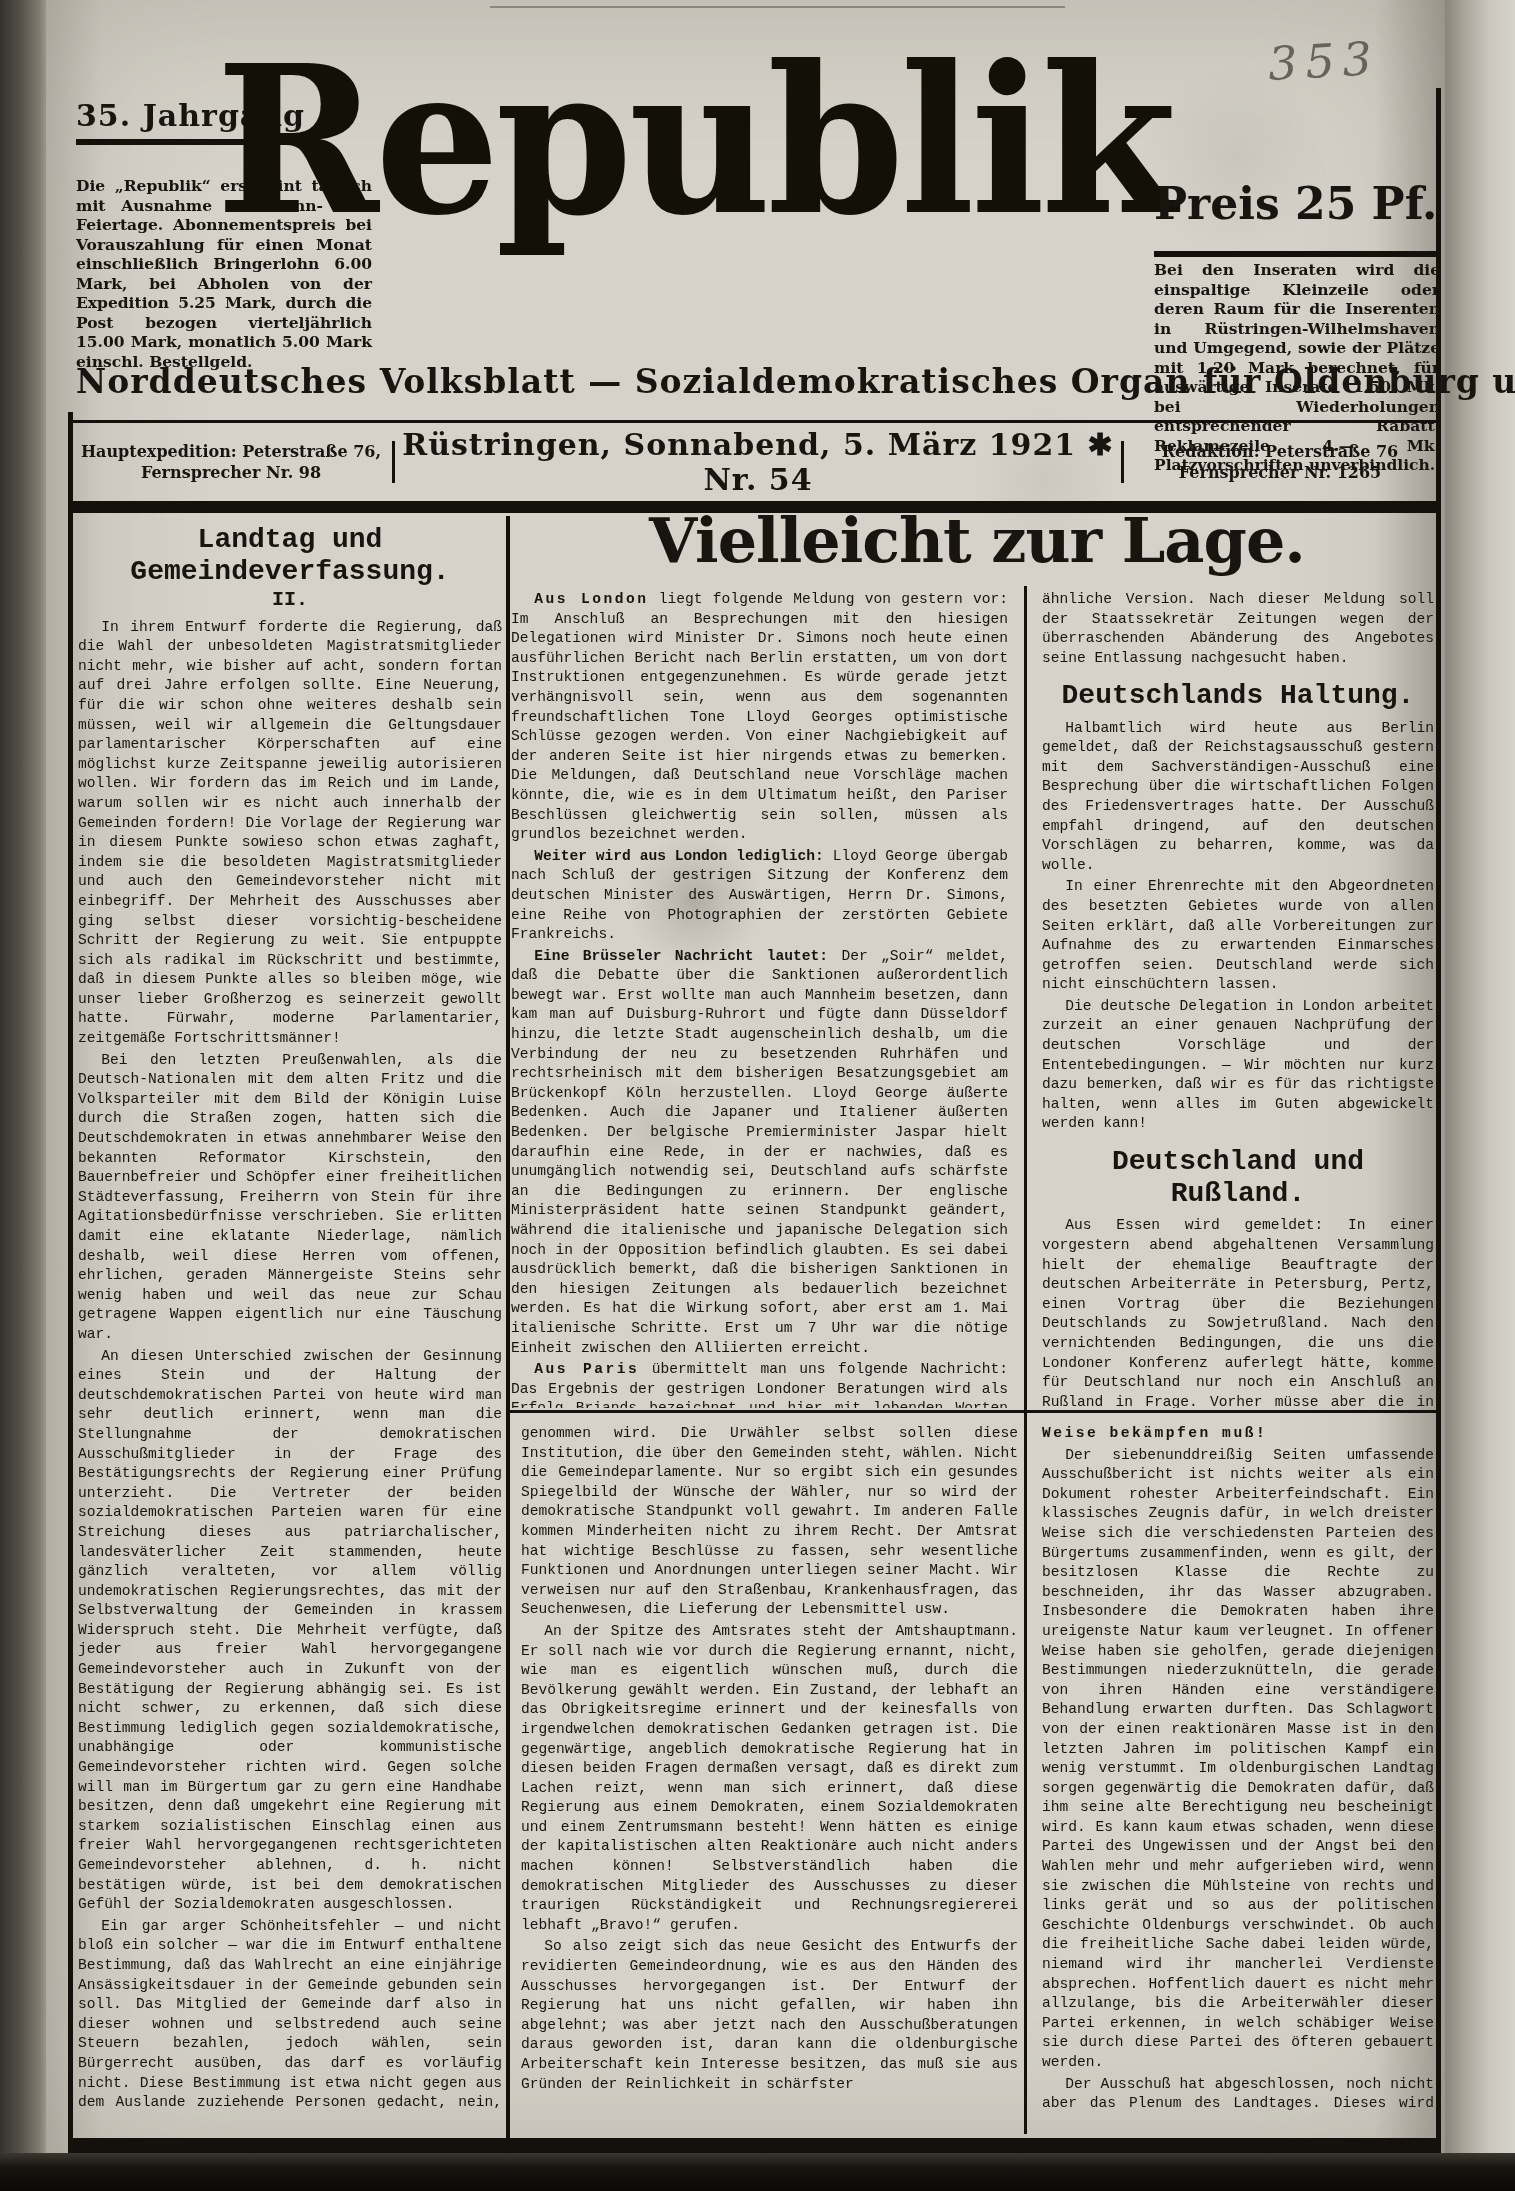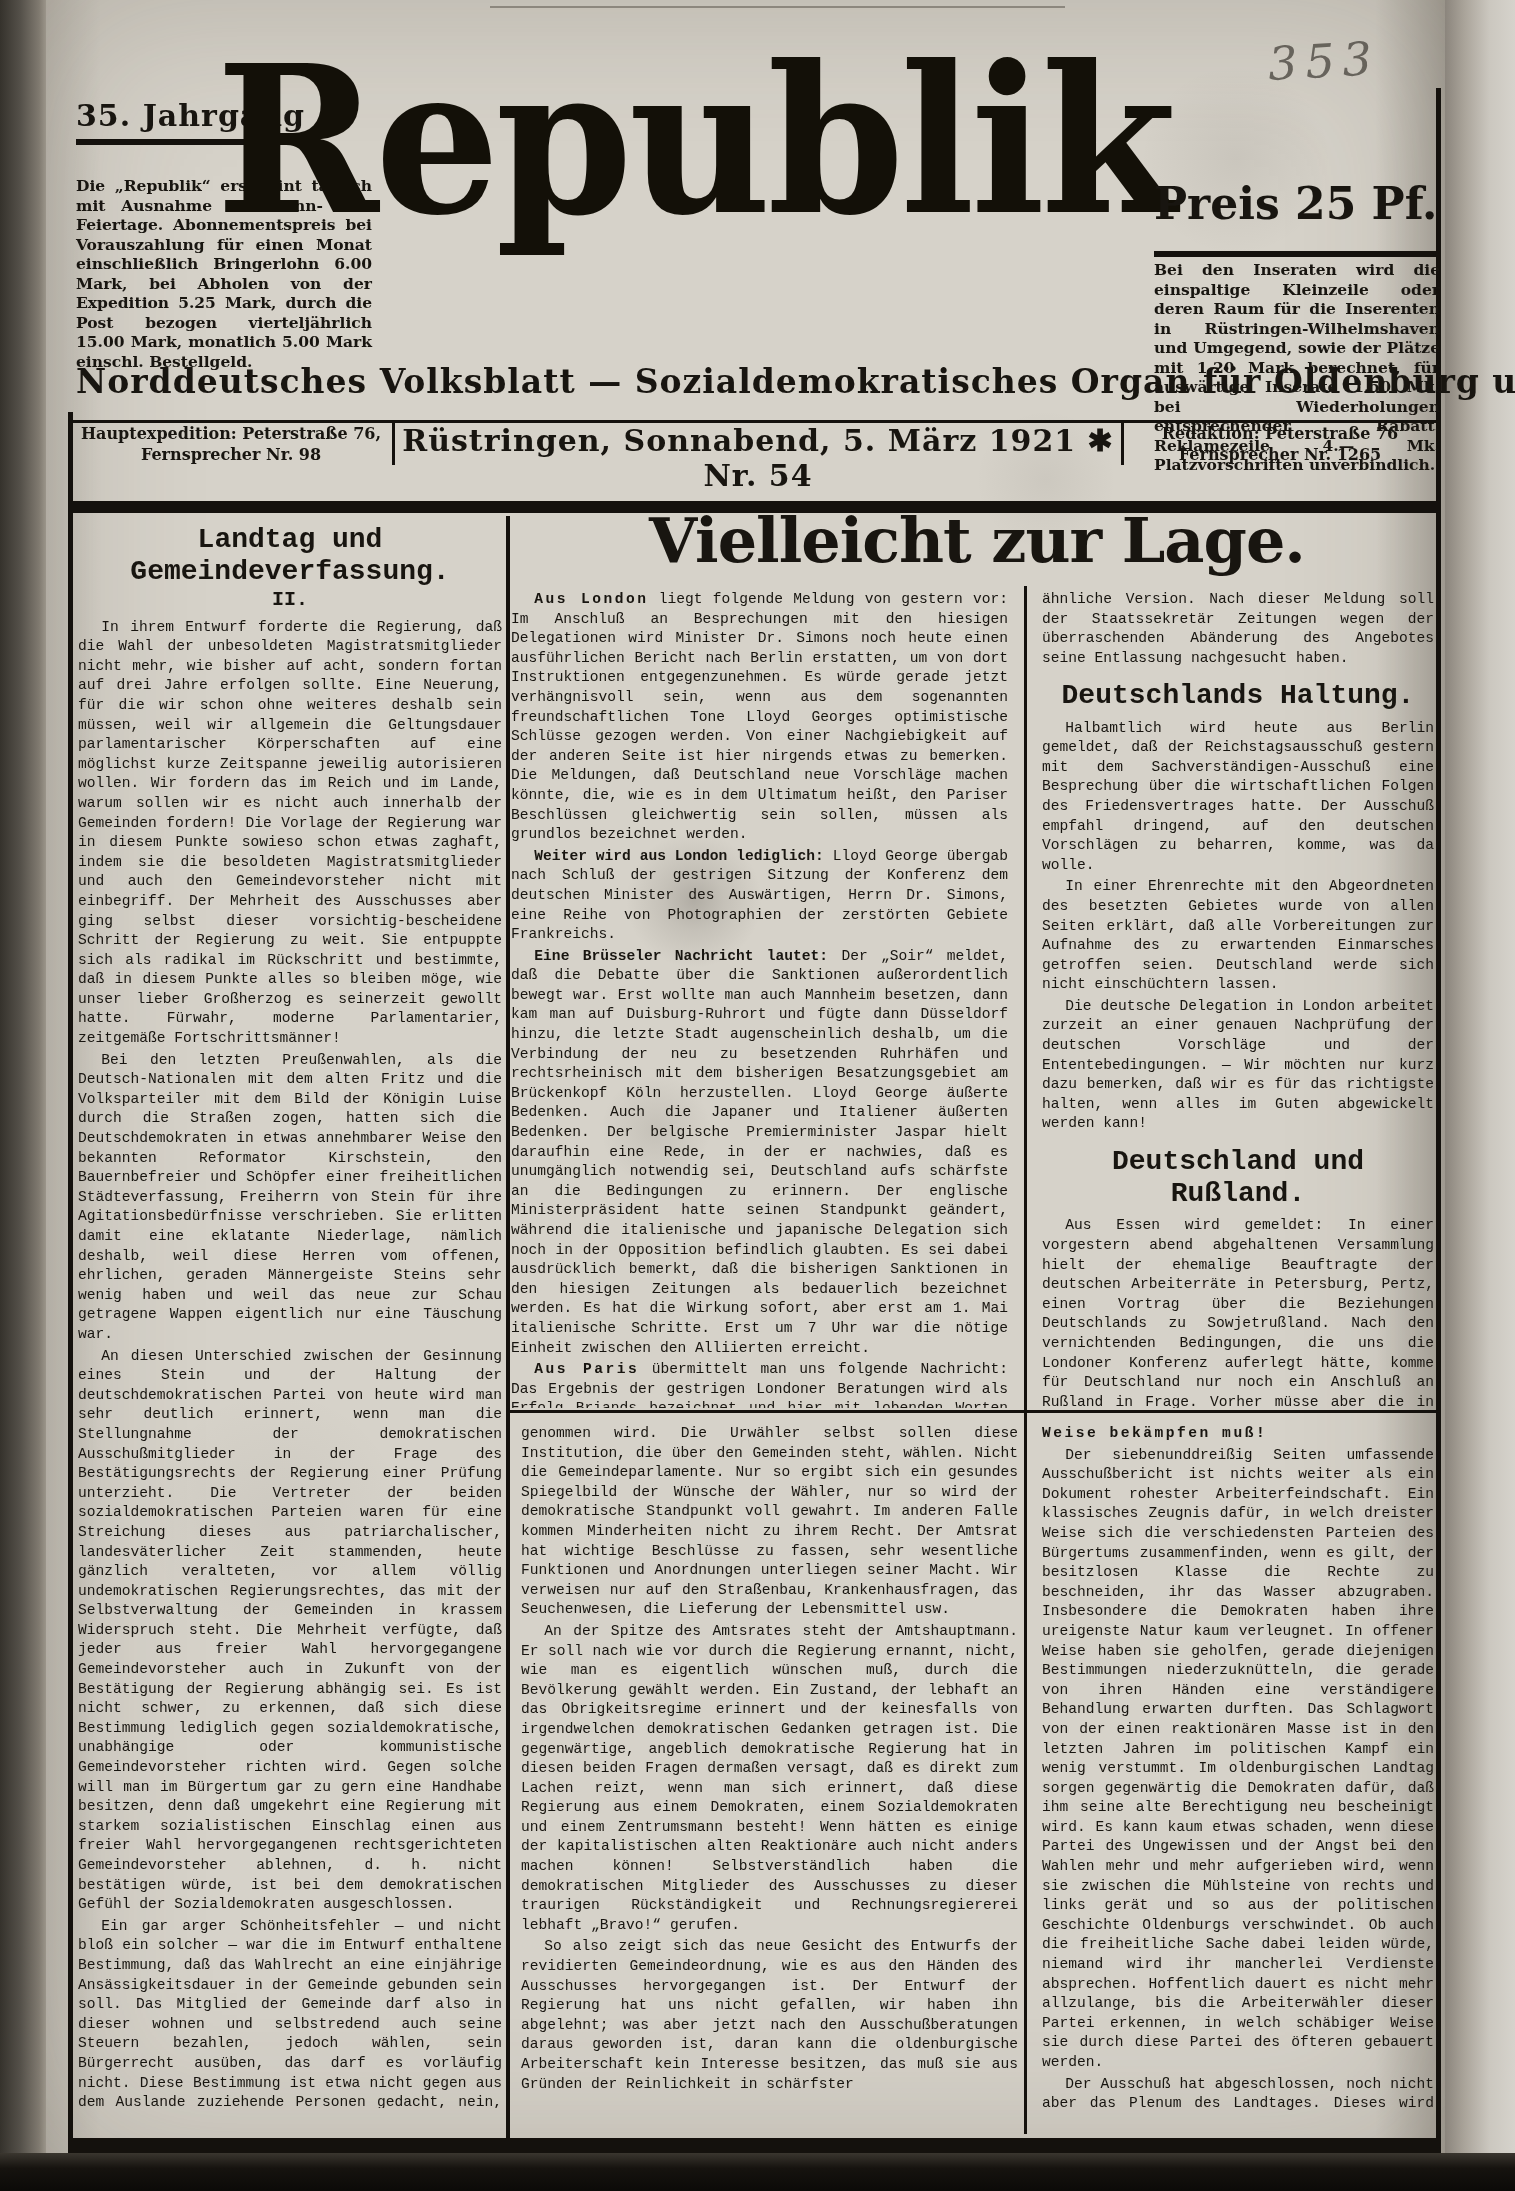--- a/index.html
+++ b/index.html
@@ -39,21 +39,21 @@
   .price .vol-inner{display:inline-block;border-bottom:6px solid #14110d;padding-bottom:22px;}
   .big-title{position:absolute;left:170px;top:42px;width:930px;text-align:center;
     font-weight:bold;font-size:196px;line-height:1;letter-spacing:-4px;
     transform:scaleY(1.04);color:#131008;}
   .subtitle{position:absolute;left:30px;top:362px;width:1360px;text-align:center;
     font-weight:bold;font-size:33px;letter-spacing:1px;white-space:nowrap;}
   .pencil{position:absolute;left:1222px;top:34px;font-size:46px;font-style:italic;
     color:#56524b;letter-spacing:8px;transform:rotate(-3deg);opacity:.85;}
   
   .dateline{position:absolute;left:24px;top:420px;width:1366px;height:78px;
-    border-top:3px solid #14110d;border-bottom:3px solid #14110d;display:flex;align-items:flex-start;}
+    border-top:3px solid #14110d;border-bottom:3px solid #14110d;display:flex;align-items:center;}
   .dl-cell{display:flex;flex-direction:column;justify-content:center;text-align:center;
     font-weight:bold;}
   .dl-left{width:322px;border-right:3px solid #14110d;font-size:16px;line-height:21px;}
   .dl-center{flex:1;font-size:30px;letter-spacing:1px;}
   .dl-right{width:312px;border-left:3px solid #14110d;font-size:16px;line-height:21px;}
   .thick-rule{position:absolute;left:24px;top:504px;width:1366px;height:9px;background:#14110d;}
   
   .col{position:absolute;overflow:hidden;font-size:14.6px;line-height:19.6px;text-align:justify;font-family:Liberation Mono, monospace;}
   .p{margin:0 0 2px 0;text-indent:1.6em;}
   .p.noindent{text-indent:0;}

